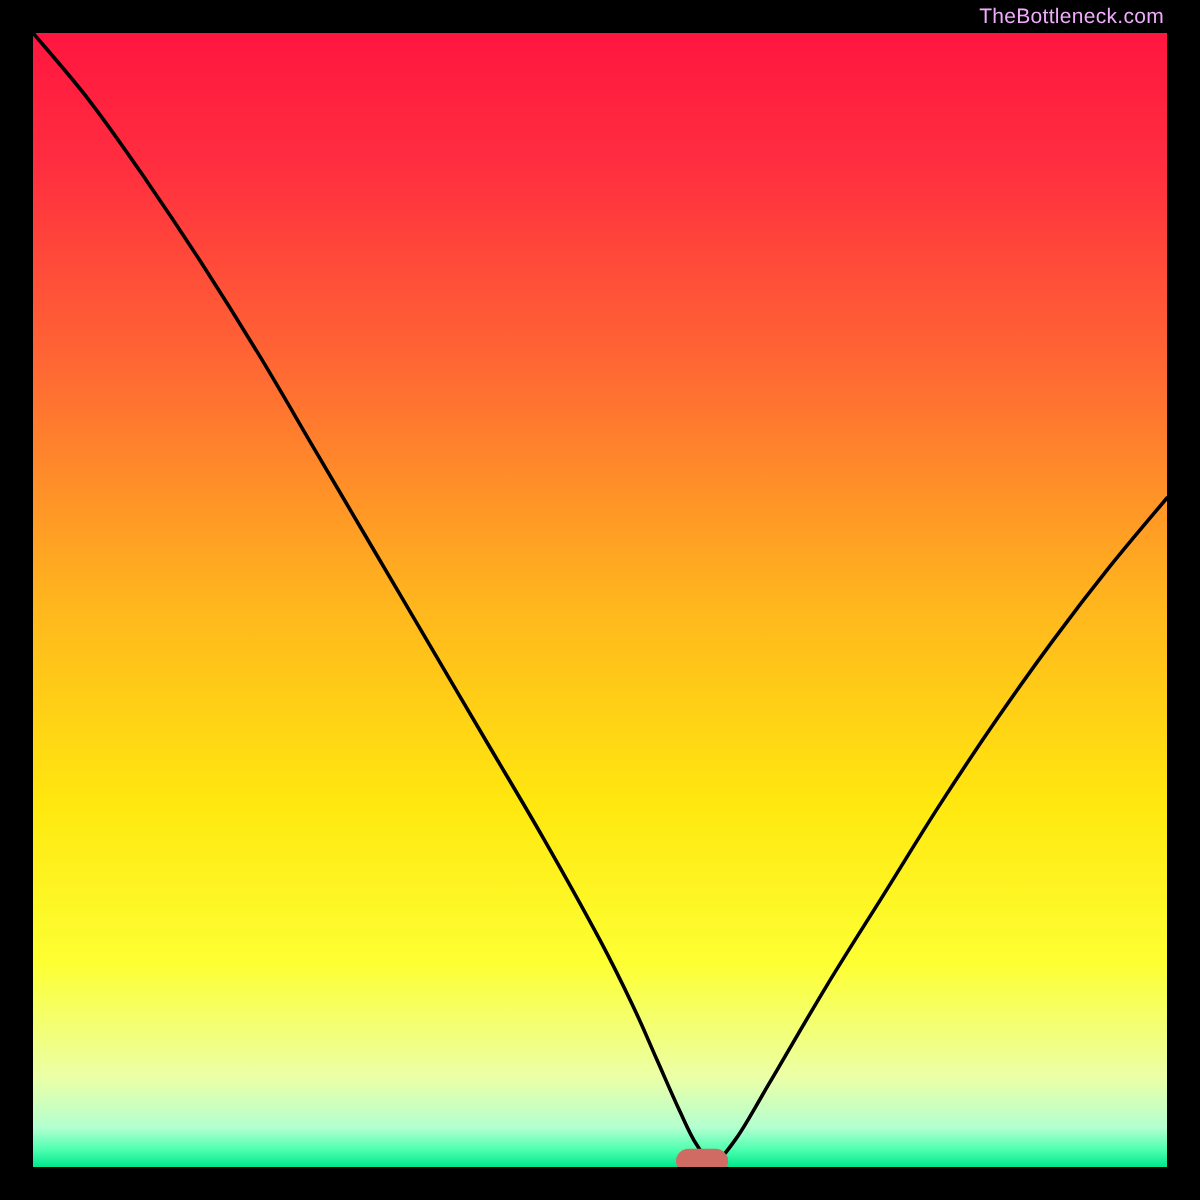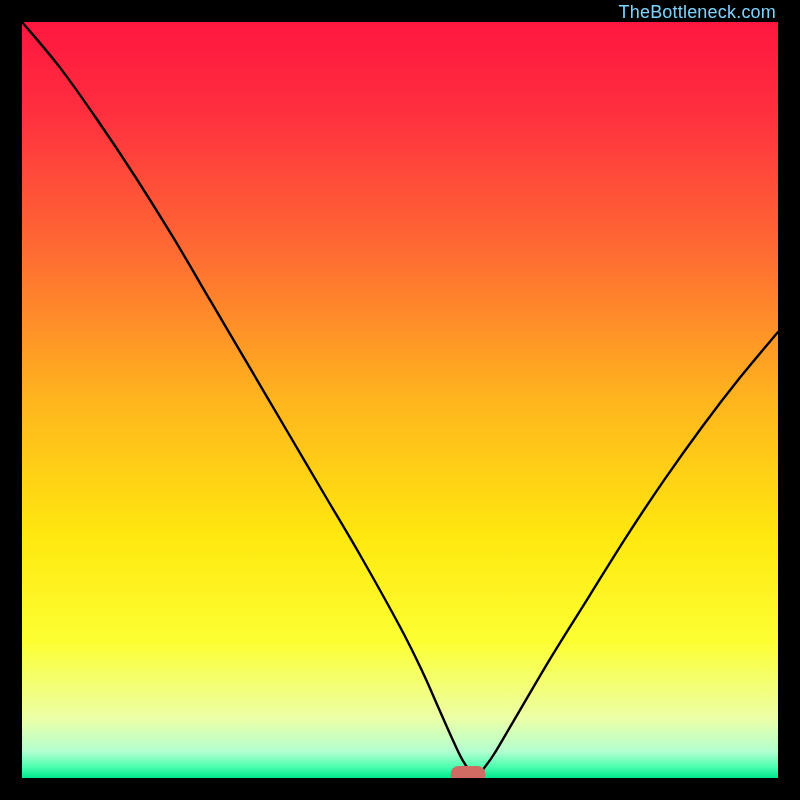--- a/index.html
+++ b/index.html
@@ -23,22 +23,22 @@
     position: absolute;
     left: 0;
     top: 0;
     width: 756px;
     height: 756px;
   }
   .watermark {
     position: absolute;
     top: 2px;
     right: 24px;
-    color: #7dd3fc;
-    font-size: 18px;
+    color: #f0abfc;
+    font-size: 14px;
     font-weight: 500;
     letter-spacing: 0.2px;
     user-select: none;
   }
 </style>
 </head>
 <body>
 
 <div class="frame">
   <svg class="plot" viewBox="0 0 756 756" preserveAspectRatio="none">

